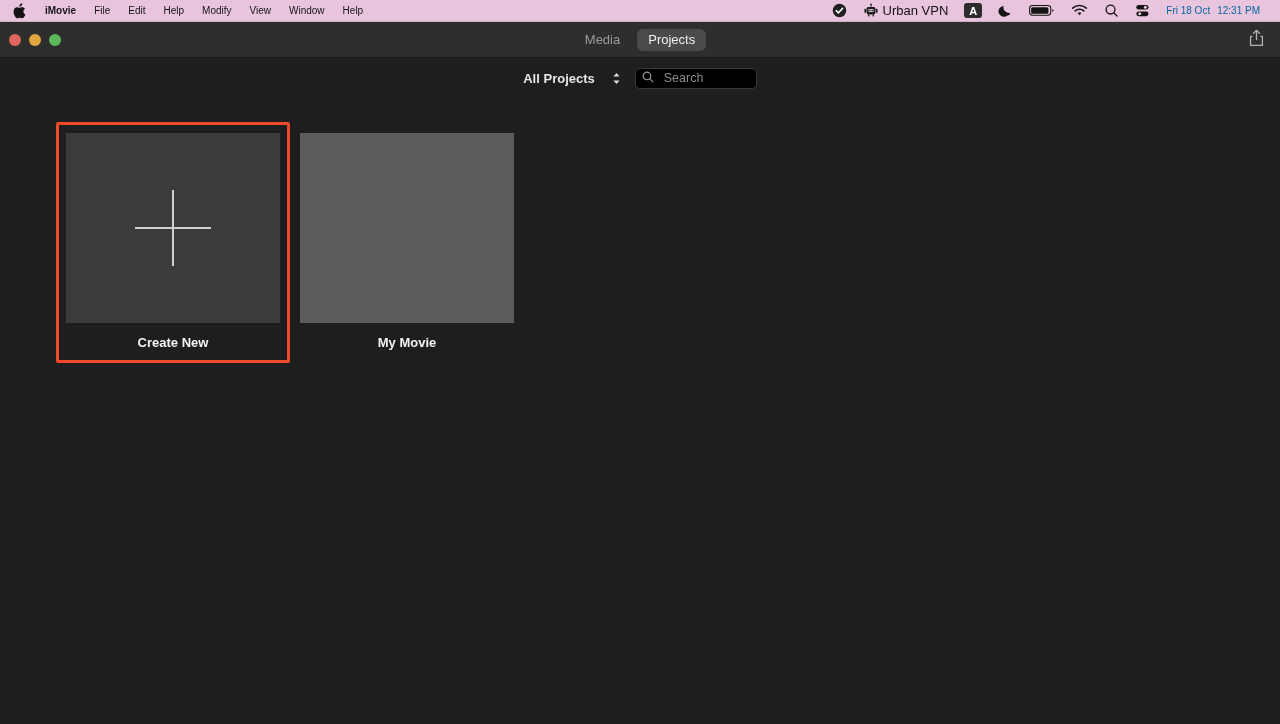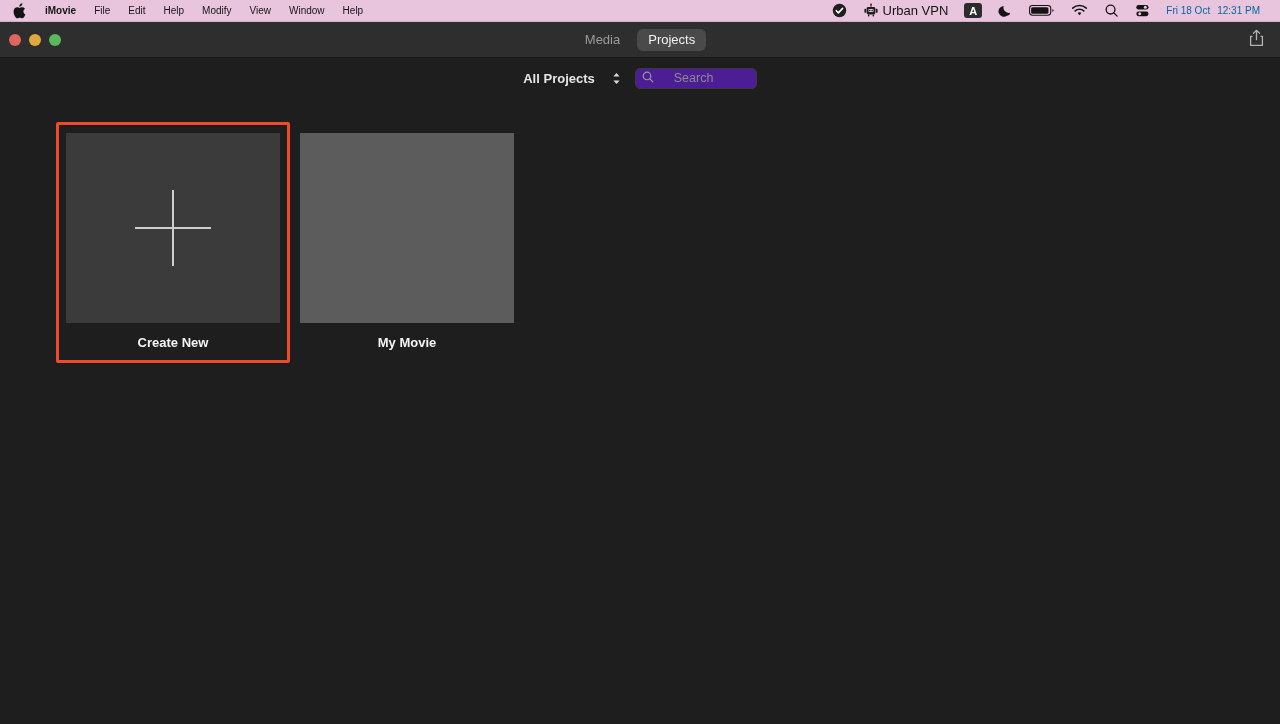--- a/index.html
+++ b/index.html
@@ -91,22 +91,22 @@
   }
   #projects-filter {
     display:flex; align-items:center; gap:17px;
     color:#e6e6e6; font-size:13px; font-weight:bold;
   }
   .chevrons { display:flex; flex-direction:column; line-height:5px; gap:1px; color:#dcdcdc; }
   .chevrons svg { display:block; }
 
   #search-field {
     width:122px; height:21px; border-radius:5px;
-    background:#4c1d95; border:1px solid #3a3a3a;
-    display:flex; align-items:center; padding:0 6px; gap:20px;
+    background:#000000; border:1px solid #3a3a3a;
+    display:flex; align-items:center; padding:0 6px; gap:10px;
   }
   #search-placeholder { color:#8b8b8b; font-size:12.5px; }
 
   
   #grid {
     position:absolute; left:0; top:100px; width:1280px;
     display:flex; gap:0px; padding-left:48px;
   }
   .tile {
     width:234px;

